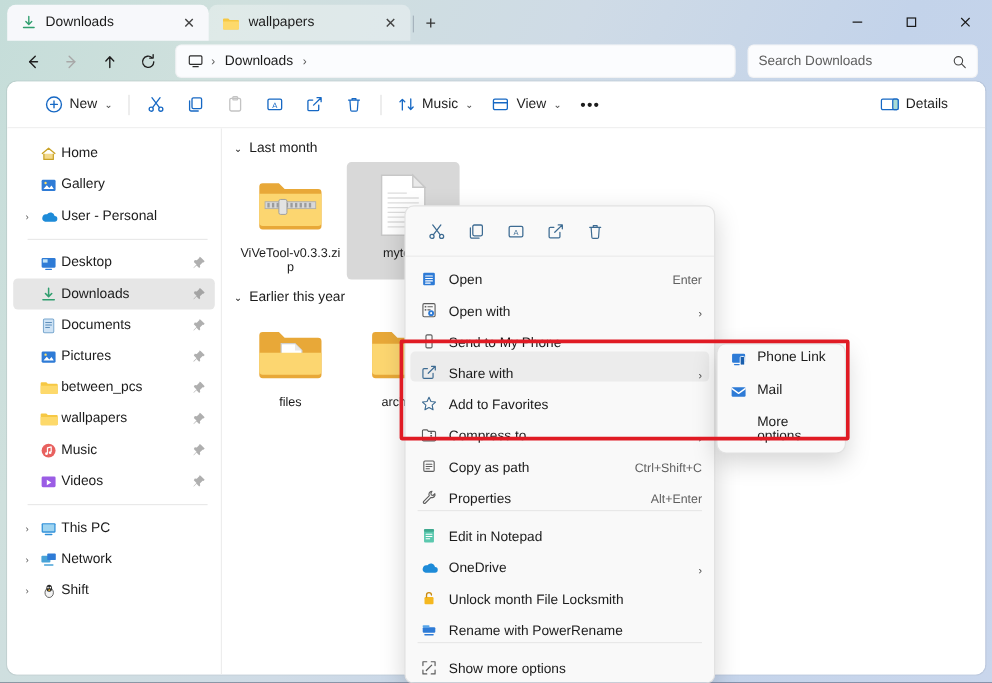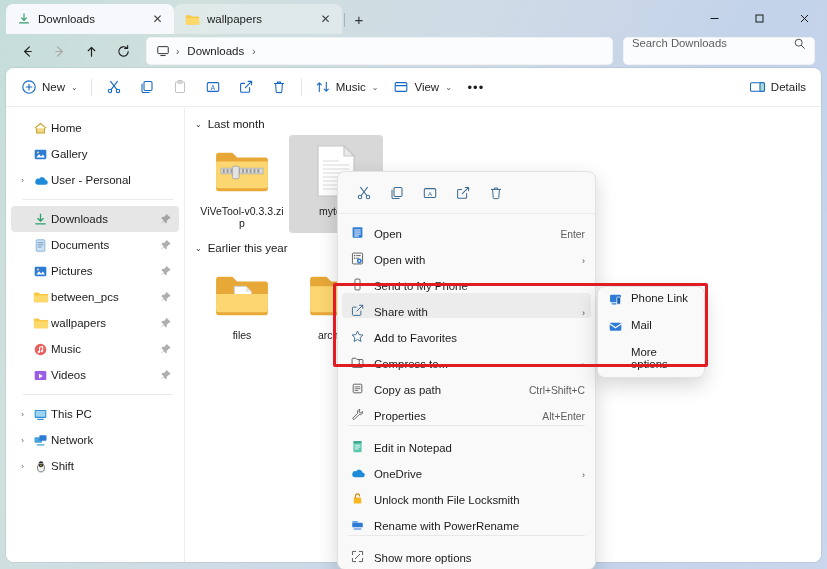--- a/index.html
+++ b/index.html
@@ -62,37 +62,37 @@
   .crumbbox {
     flex: 1; height: 28px; margin-left: 6px; margin-right: 8px;
     background: #fbfcfe; border-radius: 5px;
     display: flex; align-items: center; padding: 0 8px; gap: 4px;
     box-shadow: inset 0 0 0 1px rgba(0,0,0,0.045);
   }
   .crumb { font-size: 11.5px; color: #1b1b1b; padding: 2px 4px; border-radius: 3px; }
   .crumbsep { color: #555; font-size: 10px; }
   .searchbox {
     width: 192px; height: 28px; background: #fbfcfe; border-radius: 5px;
-    display: flex; align-items: flex-start; padding: 0 9px;
+    display: flex; align-items: center; padding: 0 9px;
     box-shadow: inset 0 0 0 1px rgba(0,0,0,0.045);
   }
   .searchbox .ph { flex: 1; font-size: 11.3px; color: #5d5d5d; }
 
   
   .shell {
     position: absolute; top: 68px; left: 6px;
     width: 815px; height: 494px;
     background: #ffffff; border-radius: 8px 8px 8px 8px;
     overflow: hidden;
     box-shadow: 0 0 0 1px rgba(0,0,0,0.06);
   }
 
   
   .cmdbar {
-    height: 39px; display: flex; align-items: center; padding: 0 8px; gap: 1px;
+    height: 39px; display: flex; align-items: center; padding: 0 24px; gap: 1px;
     border-bottom: 1px solid #ededed; background: #fff;
   }
   .cmd {
     height: 29px; border-radius: 5px; display: flex; align-items: center;
     gap: 5px; padding: 0 7px; font-size: 11.5px; color: #1d1d1d;
   }
   .cmd.icononly { width: 32px; justify-content: center; padding: 0; }
   .cmd.disabled { color: #b8b8b8; }
   .cmd .chev { font-size: 8px; color: #555; margin-left: 1px; }
   .cmdsep { width: 1px; height: 17px; background: #e2e2e2; margin: 0 5px; }
@@ -399,20 +399,36 @@
           <span class="ic">
             <svg width="16" height="15" viewBox="0 0 18 14">
                 <path d="M5.2 11.8h8.6a2.7 2.7 0 00.3-5.4A3.9 3.9 0 007 4.9a2.9 2.9 0 00-1.8 6.9z" fill="#1e8bd8"></path>
               </svg>
           </span>
           <span class="nlabel">User - Personal</span>
         </div>
 
         <div class="navsep"></div>
 
+        <div class="navitem">
+          <span class="expander"></span>
+          <span class="ic">
+            <svg width="15" height="15" viewBox="0 0 16 16">
+                <rect x="1.8" y="3.2" width="12.4" height="8.6" rx="1" fill="#2e7bd6"></rect>
+                <rect x="2.9" y="4.3" width="4.2" height="3" fill="#bfe2f7"></rect>
+                <path d="M5.5 13.3h5" stroke="#2e7bd6" stroke-width="1.2" stroke-linecap="round"></path>
+              </svg>
+          </span>
+          <span class="nlabel">Desktop</span>
+          <span class="pin">
+            <svg width="12" height="12" viewBox="0 0 16 16">
+                <path d="M9.6 1.9l4.5 4.5-1.4 1.4-.9-.2-3 3 .3 2.2-1.1 1.1-3-3-3.2 3.2.0-.9 3.2-3.2-3-3L3.1 5l2.2.3 3-3-.2-.9z" fill="#6f6f6f"></path>
+              </svg>
+          </span>
+        </div>
 
         <div class="navitem selected">
           <span class="expander"></span>
           <span class="ic">
             <svg width="15" height="15" viewBox="0 0 16 16">
                 <path d="M8 2.4v6.8M8 9.8L5.2 7M8 9.8L10.8 7" stroke="#2f9e6e" stroke-width="1.35" fill="none" stroke-linecap="round"></path>
                 <path d="M3 12.6h10" stroke="#2f9e6e" stroke-width="1.45" stroke-linecap="round"></path>
               </svg>
           </span>
           <span class="nlabel">Downloads</span>

